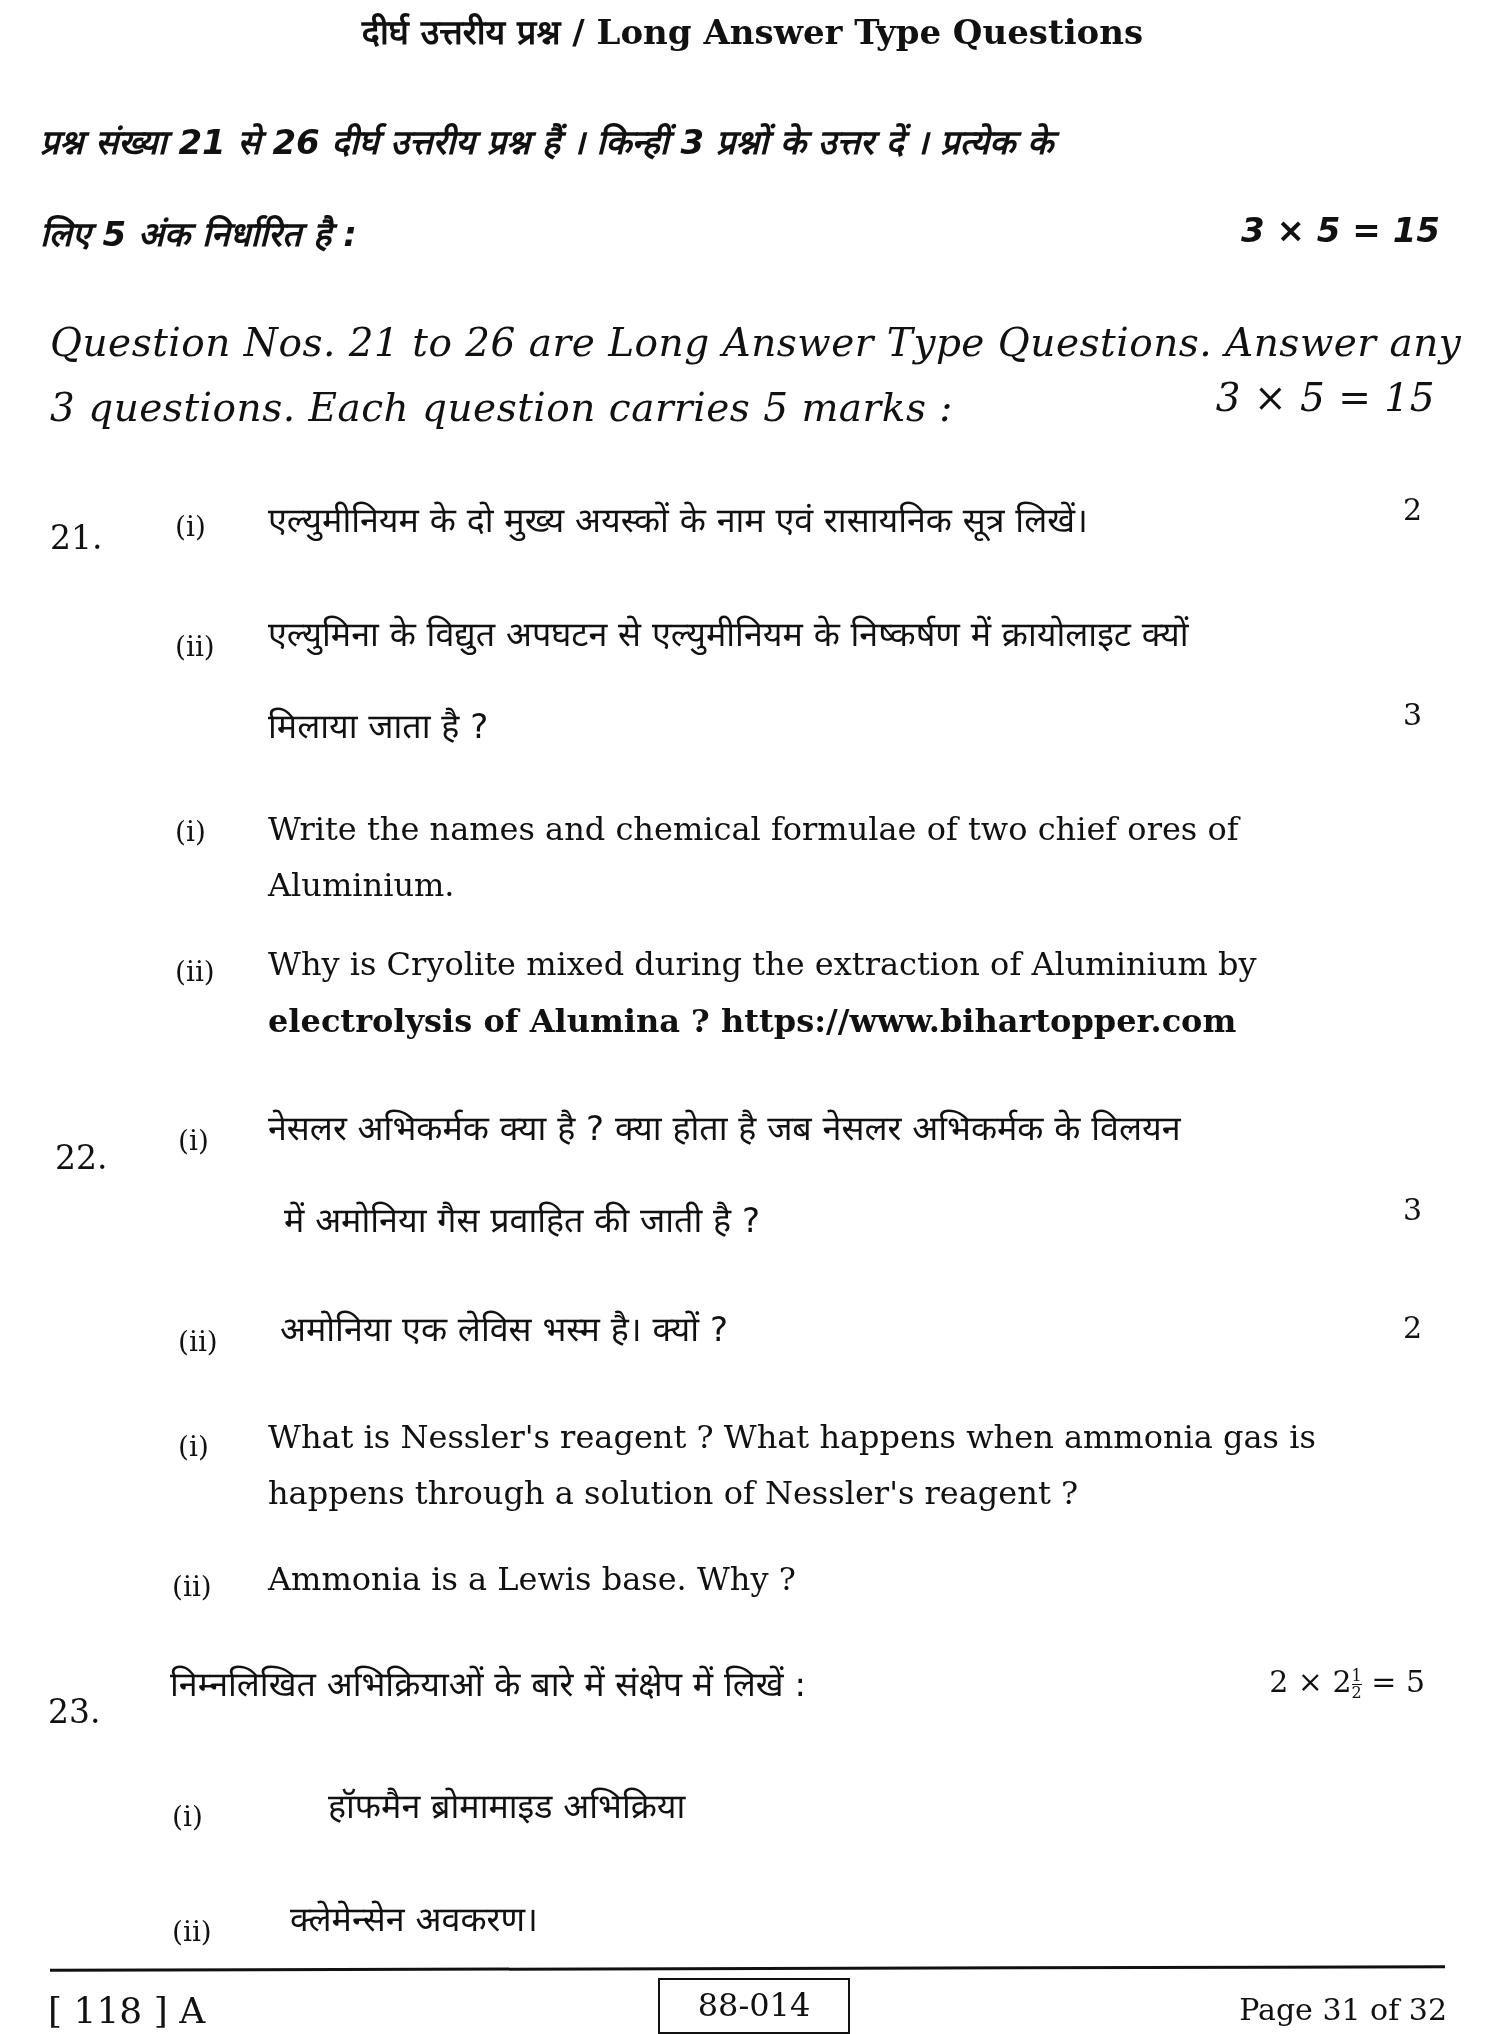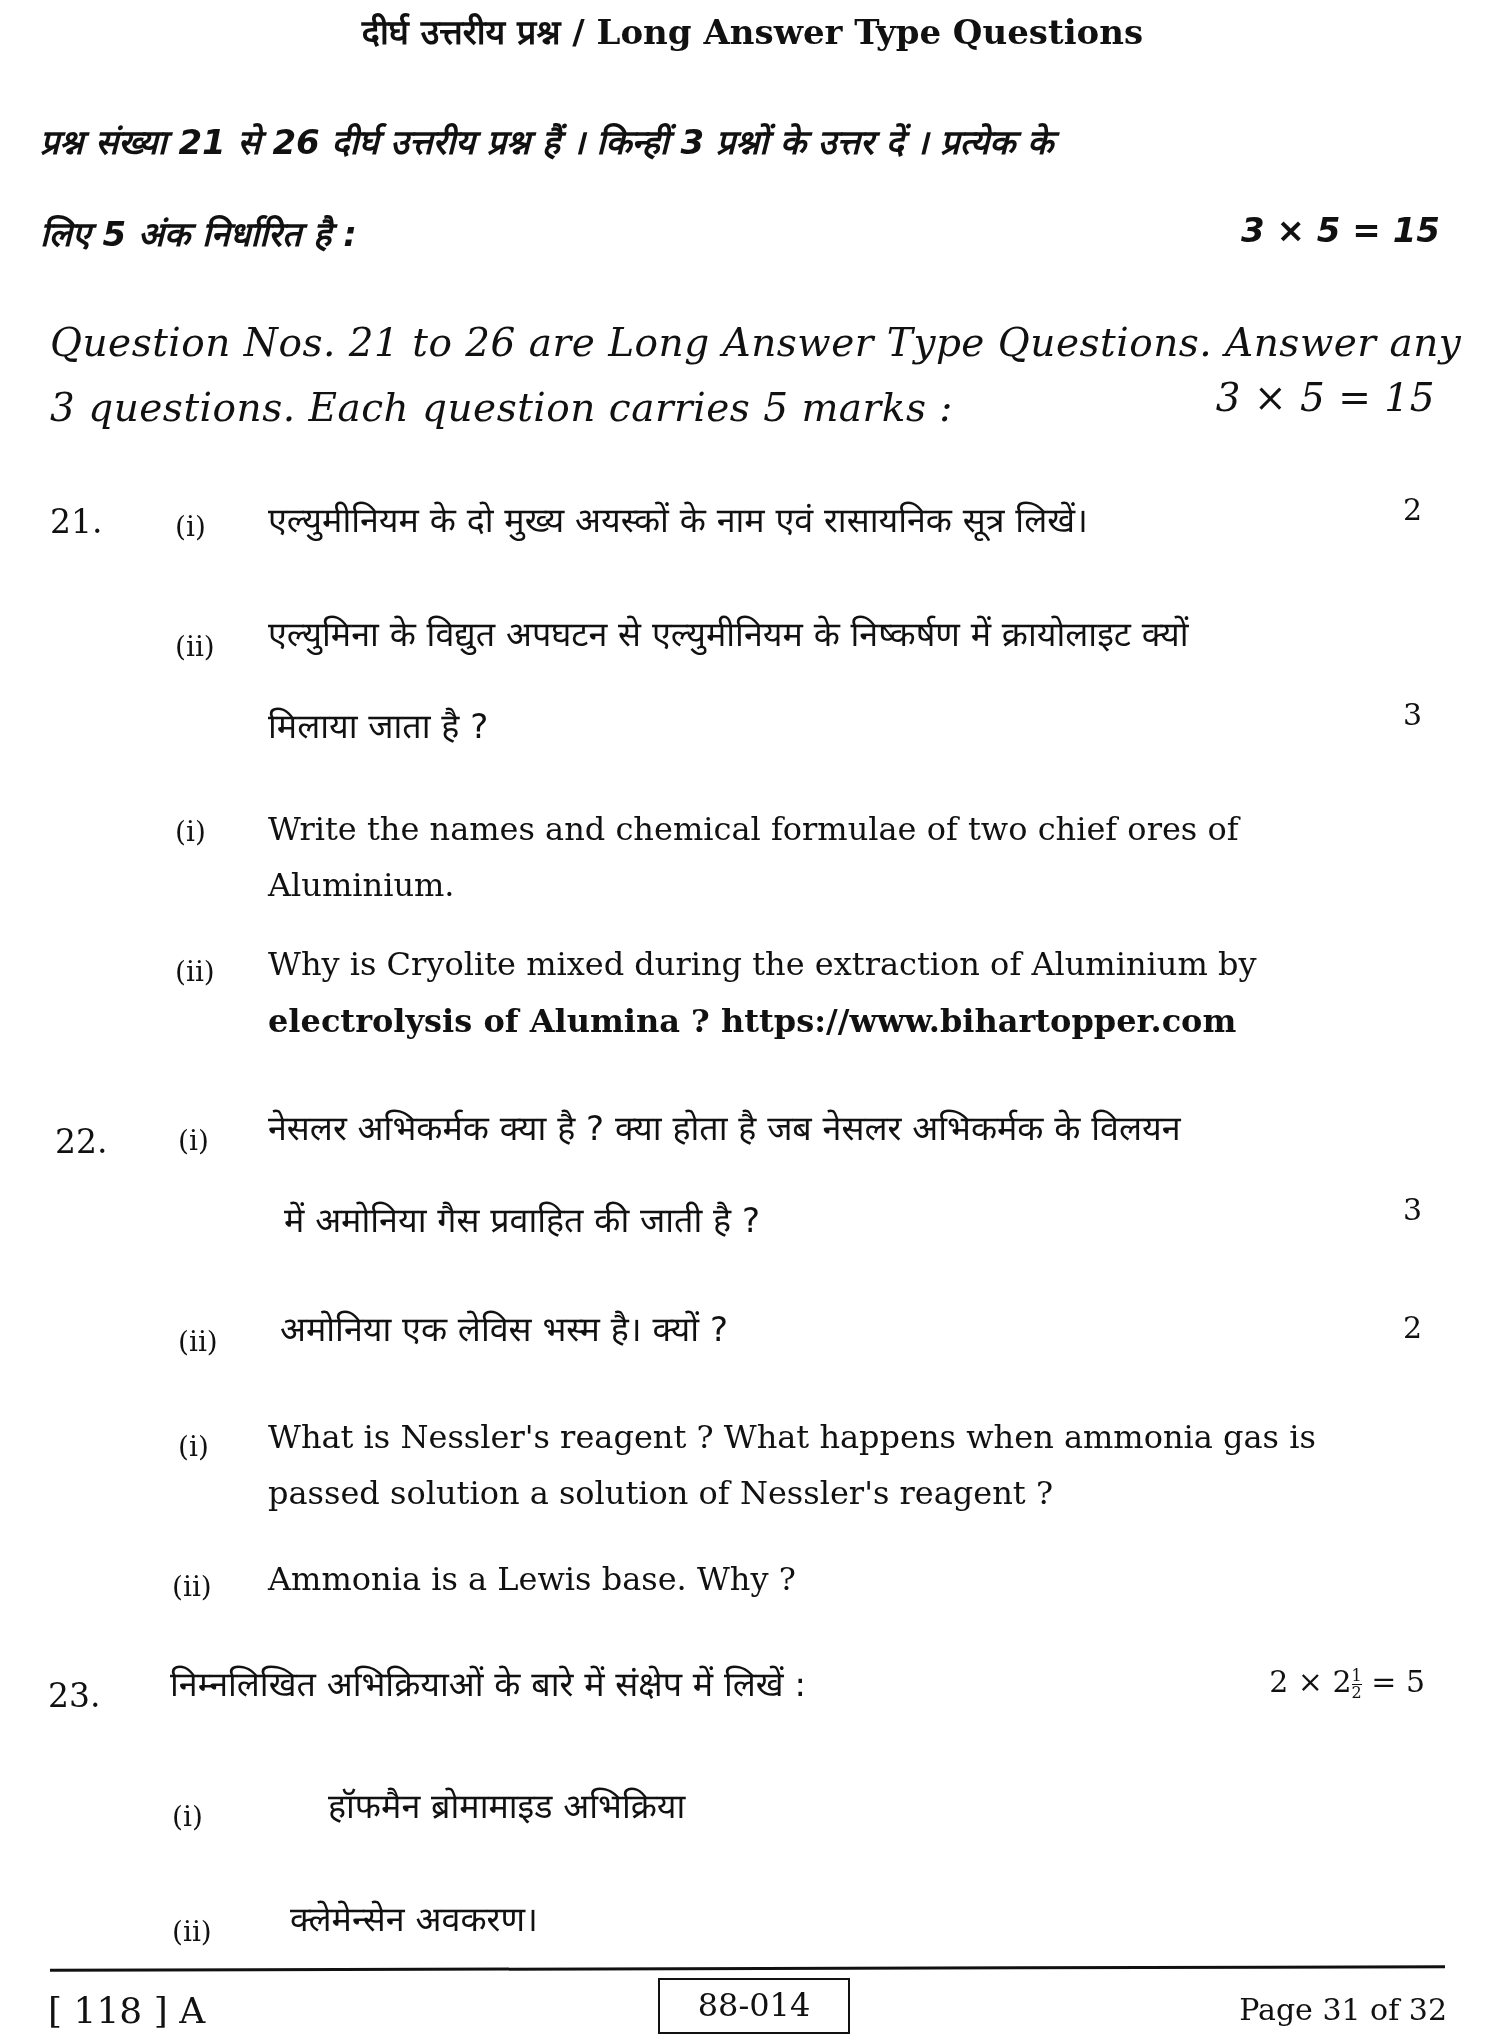--- a/index.html
+++ b/index.html
@@ -8,21 +8,21 @@
       color: #111111;
       font-family: "DejaVu Serif", serif;
     }
     .abs { position: absolute; white-space: nowrap; }
     .title {
       left: 0; width: 1505px; top: 8px; text-align: center;
       font-size: 34px; font-weight: bold;
     }
     .hi-instr { font-size: 34px; font-weight: bold; font-style: italic; font-family: "DejaVu Sans", sans-serif; }
     .en-instr { font-size: 39px; font-style: italic; font-family: "DejaVu Serif", serif; letter-spacing: 0.5px; }
-    .qnum { font-size: 33px; font-family: "DejaVu Serif", serif; }
+    .qnum { font-size: 33px; font-family: "DejaVu Serif", serif; margin-top: 16px; }
     .sub { font-size: 28px; font-family: "DejaVu Serif", serif; }
     .hi { font-size: 34px; font-family: "DejaVu Sans", sans-serif; }
     .en { font-size: 32px; font-family: "DejaVu Serif", serif; }
     .marks { font-size: 30px; font-family: "DejaVu Serif", serif; text-align: right; }
     .footer-rule {
       position: absolute; left: 50px; top: 1967px; width: 1395px; height: 3px; background: #111;
       transform: rotate(-0.15deg);
     }
     .code-box {
       position: absolute; left: 658px; top: 1978px; width: 192px; height: 56px;
@@ -70,21 +70,21 @@
 <div class="abs hi" style="left:268px; top:1104px;">नेसलर अभिकर्मक क्या है ? क्या होता है जब नेसलर अभिकर्मक के विलयन</div>
 <div class="abs hi" style="left:284px; top:1196px;">में अमोनिया गैस प्रवाहित की जाती है ?</div>
 <div class="abs marks" style="right:83px; top:1192px;">3</div>
 
 <div class="abs sub" style="left:178px; top:1325px;">(ii)</div>
 <div class="abs hi" style="left:280px; top:1305px;">अमोनिया एक लेविस भस्म है। क्यों ?</div>
 <div class="abs marks" style="right:83px; top:1310px;">2</div>
 
 <div class="abs sub" style="left:178px; top:1430px;">(i)</div>
 <div class="abs en" style="left:268px; top:1418px;">What is Nessler's reagent ? What happens when ammonia gas is</div>
-<div class="abs en" style="left:268px; top:1474px;">passed solution a solution of Nessler's reagent ?</div>
+<div class="abs en" style="left:268px; top:1474px;">happens through a solution of Nessler's reagent ?</div>
 
 <div class="abs sub" style="left:172px; top:1570px;">(ii)</div>
 <div class="abs en" style="left:268px; top:1560px;">Ammonia is a Lewis base. Why ?</div>
 
 <div class="abs qnum" style="left:48px; top:1676px;">23.</div>
 <div class="abs hi" style="left:170px; top:1660px;">निम्नलिखित अभिक्रियाओं के बारे में संक्षेप में लिखें :</div>
 <div class="abs marks" style="right:80px; top:1664px;">
   <span>2 × 2</span><span class="frac"><span style="border-bottom:1px solid #111;">1</span><span>2</span></span><span style="white-space:pre;"> = 5</span>
 </div>
 

